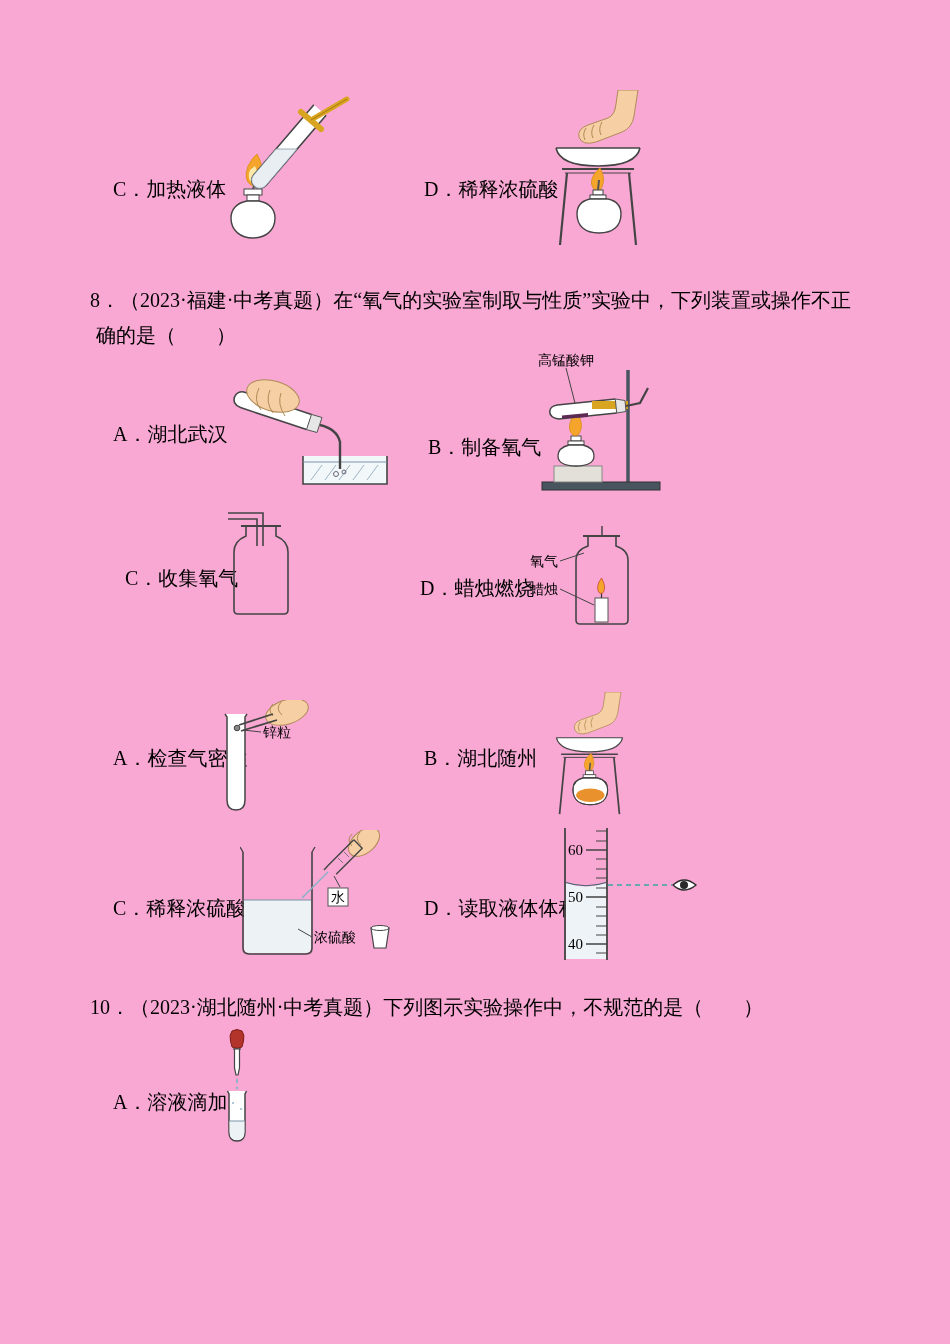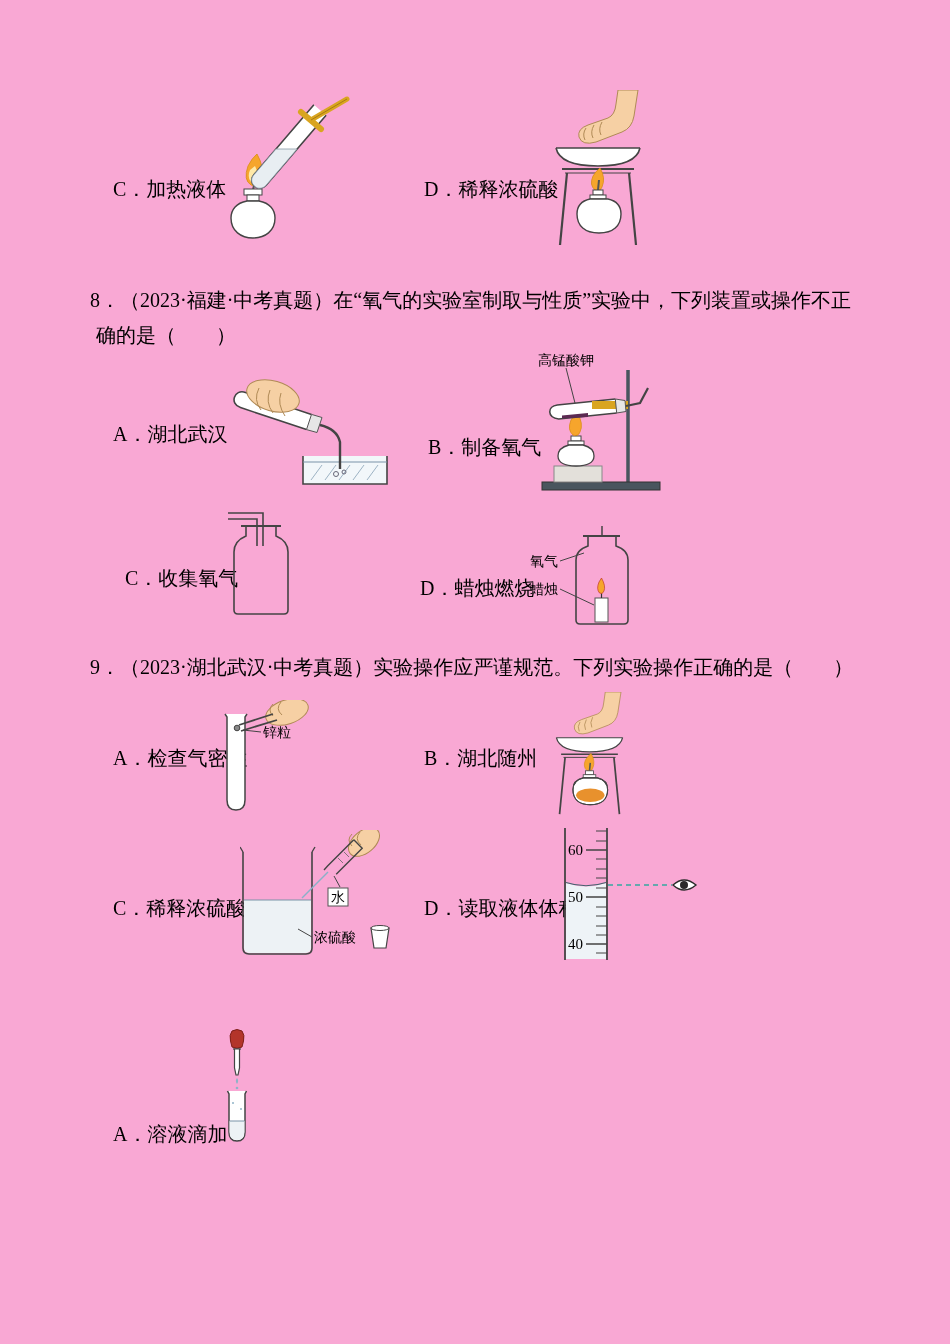--- a/index.html
+++ b/index.html
@@ -150,21 +150,20 @@
       <line x1="55" y1="10" x2="92" y2="10" stroke="#444" stroke-width="2"></line>
       <path d="M60 10 L60 20 Q48 24 48 34 L48 94 Q48 98 52 98 L96 98 Q100 98 100 94 L100 34 Q100 24 88 20 L88 10" fill="none" stroke="#444" stroke-width="1.6"></path>
     </g>
     <g>
       <rect x="67" y="72" width="13" height="24" fill="#fff" stroke="#555"></rect>
       <line x1="73.5" y1="72" x2="73.5" y2="65" stroke="#333" stroke-width="1.2"></line>
       <path d="M73.5 52 Q78 60 76 65 Q74.5 69 71.5 67 Q68 63 71 56 Z" stroke="#c0392b" stroke-width="0.7" fill="#f6a52c"></path>
     </g>
   </svg>
 
-  <div class="txt" style="left:90px;top:654px">9．（2023·湖北武汉·中考真题）实验操作应严谨规范。下列实验操作正确的是（　　）</div>
   <div class="txt" style="left:113px;top:745px">A．检查气密性</div>
   <div class="txt" style="left:424px;top:745px">B．湖北随州</div>
   <div class="txt" style="left:113px;top:895px">C．稀释浓硫酸</div>
   <div class="txt" style="left:424px;top:895px">D．读取液体体积</div>
 
   <svg class="fig" style="left:215px;top:700px" width="115" height="120" viewBox="0 0 115 120">
     <g>
       <path d="M10 14 L12 17 L12 100 Q12 110 21 110 Q30 110 30 100 L30 17 L32 14" fill="#fff" stroke="#444" stroke-width="1.5"></path>
     </g>
     <g>
@@ -249,21 +248,22 @@
     <text x="8" y="74" font-size="15">50</text>
     <text x="8" y="121" font-size="15">40</text>
     <path d="M6 54.5 Q26 61 46 54.5" fill="none" stroke="#44606e" stroke-width="1.2"></path>
     <line x1="48" y1="57" x2="112" y2="57" stroke="#35a8a0" stroke-width="1.5" stroke-dasharray="5 4"></line>
     <g>
       <path d="M113 57 Q124 47 136 57 Q124 67 113 57 Z" fill="#fff" stroke="#2a2a2a" stroke-width="1.4"></path>
       <circle cx="124" cy="57" r="4" fill="#2a2a2a"></circle>
     </g>
   </svg>
 
-  <div class="txt" style="left:113px;top:1121px">A．溶液滴加</div>
+  <div class="txt" style="left:90px;top:994px">10．（2023·湖北随州·中考真题）下列图示实验操作中，不规范的是（　　）</div>
+  <div class="txt" style="left:113px;top:1089px">A．溶液滴加</div>
 
   <svg class="fig" style="left:215px;top:1028px" width="50" height="120" viewBox="0 0 50 120">
     <g>
       <path d="M17 3 Q22 0 27 3 Q30 7 28.5 13 L27 19 Q22 21.5 17 19 L15.5 13 Q14 7 17 3 Z" stroke="#7e1f18" stroke-width="1" fill="#b3342a"></path>
       <line x1="18" y1="21" x2="26" y2="21" stroke="#444" stroke-width="1.2"></line>
       <path d="M19.5 21 L19.5 40 L21 47 L23 47 L24.5 40 L24.5 21 Z" fill="#fff" stroke="#444" stroke-width="1.2"></path>
     </g>
     <g>
       <path d="M22 50 Q24.3 53 22 56 Q19.7 53 22 50 Z" fill="#8fb3c7"></path>
       <circle cx="22" cy="60" r="1.3" fill="#8fb3c7"></circle>

